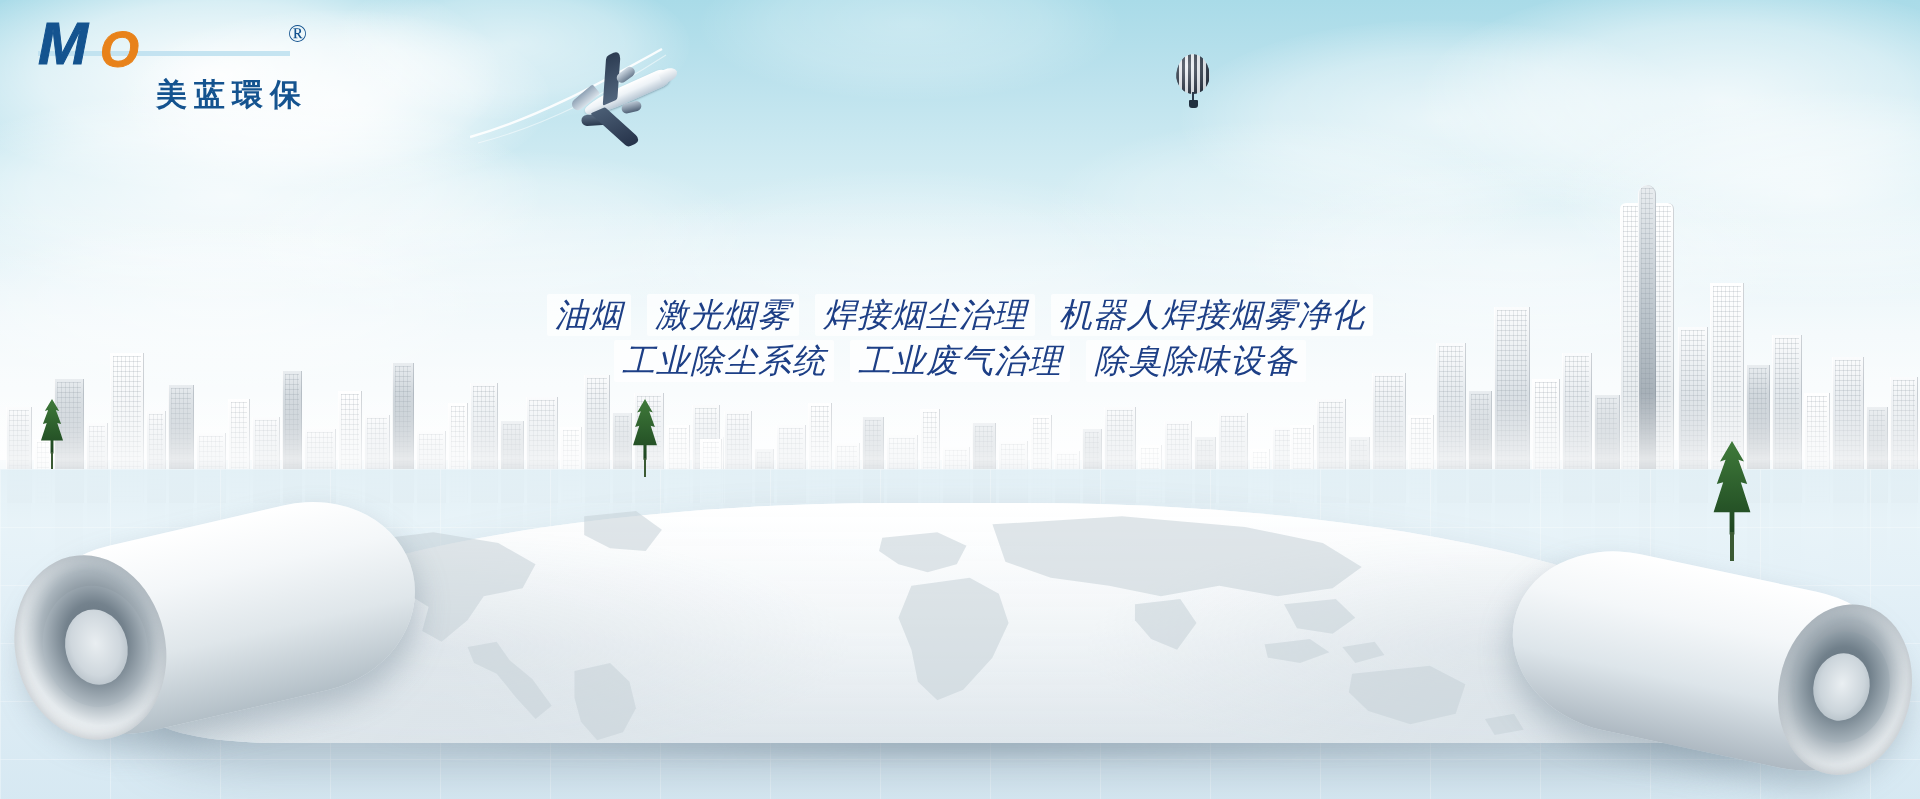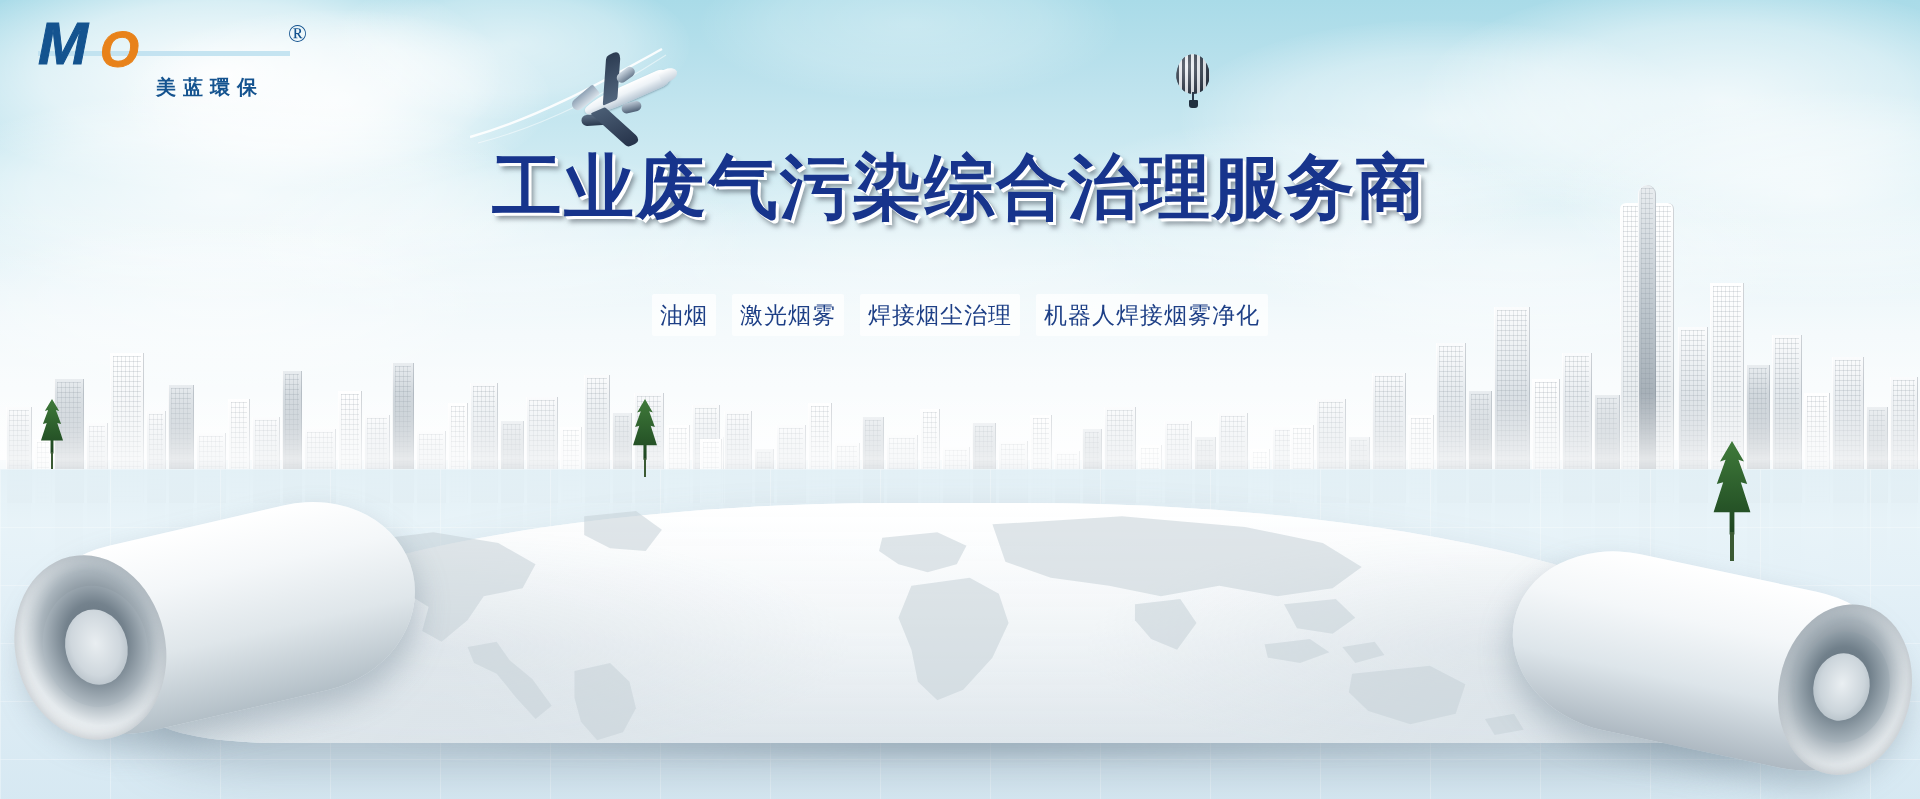--- a/index.html
+++ b/index.html
@@ -71,21 +71,21 @@
   .logo-bar {
     position:absolute; left:0; top:33px; width:252px; height:5px;
     background:#bcdfee; opacity:.85;
   }
   .logo-reg {
     position:absolute; left:250px; top:2px;
     font-size:25px; color:#14538f; font-family:"Liberation Serif",serif;
   }
   .logo-cn {
     position:absolute; left:118px; top:56px;
-    font-size:20px; font-weight:bold; letter-spacing:7px;
+    font-size:31px; font-weight:bold; letter-spacing:7px;
     color:#14538f;
     font-family:"DejaVu Sans","Liberation Sans",sans-serif;
   }
 
   
   #plane-wrap { position:absolute; left:470px; top:25px; width:320px; height:120px; }
   #trail {
     position:absolute; left:0; top:0; width:320px; height:120px;
   }
   .plane {
@@ -166,25 +166,26 @@
        3px 3px 0 #ffffff,
        5px 6px 5px rgba(60,70,80,.55);
     white-space:nowrap;
   }
 
   
   .sub {
     position:absolute; left:0; right:0;
     text-align:center;
     font-family:"DejaVu Sans","Liberation Sans",sans-serif;
-    font-size:23px;
+    font-size:33px;
     line-height:40px;
     letter-spacing:1px;
     color:#1d3f86;
     white-space:nowrap;
+    font-style:italic;
   }
   #sub1 { top:294px; }
   #sub2 { top:340px; }
   .sub .chip {
     display:inline-block;
     padding:1px 8px;
     margin:0 8px;
     background:rgba(255,255,255,.72);
     border-radius:2px;
   }
@@ -626,24 +627,26 @@
   <div id="logo">
     <div class="logo-word">
       <div class="logo-bar"></div>
       <span class="lglyph lg-m">M</span>
       <span class="lglyph lg-o">O</span>
       <span class="logo-reg">®</span>
     </div>
     <div class="logo-cn">美蓝環保</div>
   </div>
 
-  <div id="headline">工业废气污染综合治理服务商</div>
 
   <div class="sub" id="sub1">
     <span class="chip">油烟</span><span class="chip">激光烟雾</span><span class="chip">焊接烟尘治理</span><span class="chip">机器人焊接烟雾净化</span>
+  </div>
+  <div class="sub" id="sub2">
+    <span class="chip">工业除尘系统</span><span class="chip">工业废气治理</span><span class="chip">除臭除味设备</span>
   </div>
 
   <div id="paper">
     <div class="groundshadow"></div>
 
     <div class="sheet">
       <div class="sheet-shade"></div>
       <div class="map">
         <svg viewBox="0 0 1000 180" preserveAspectRatio="none" aria-hidden="true">
           <g fill="#c7d2d8">

